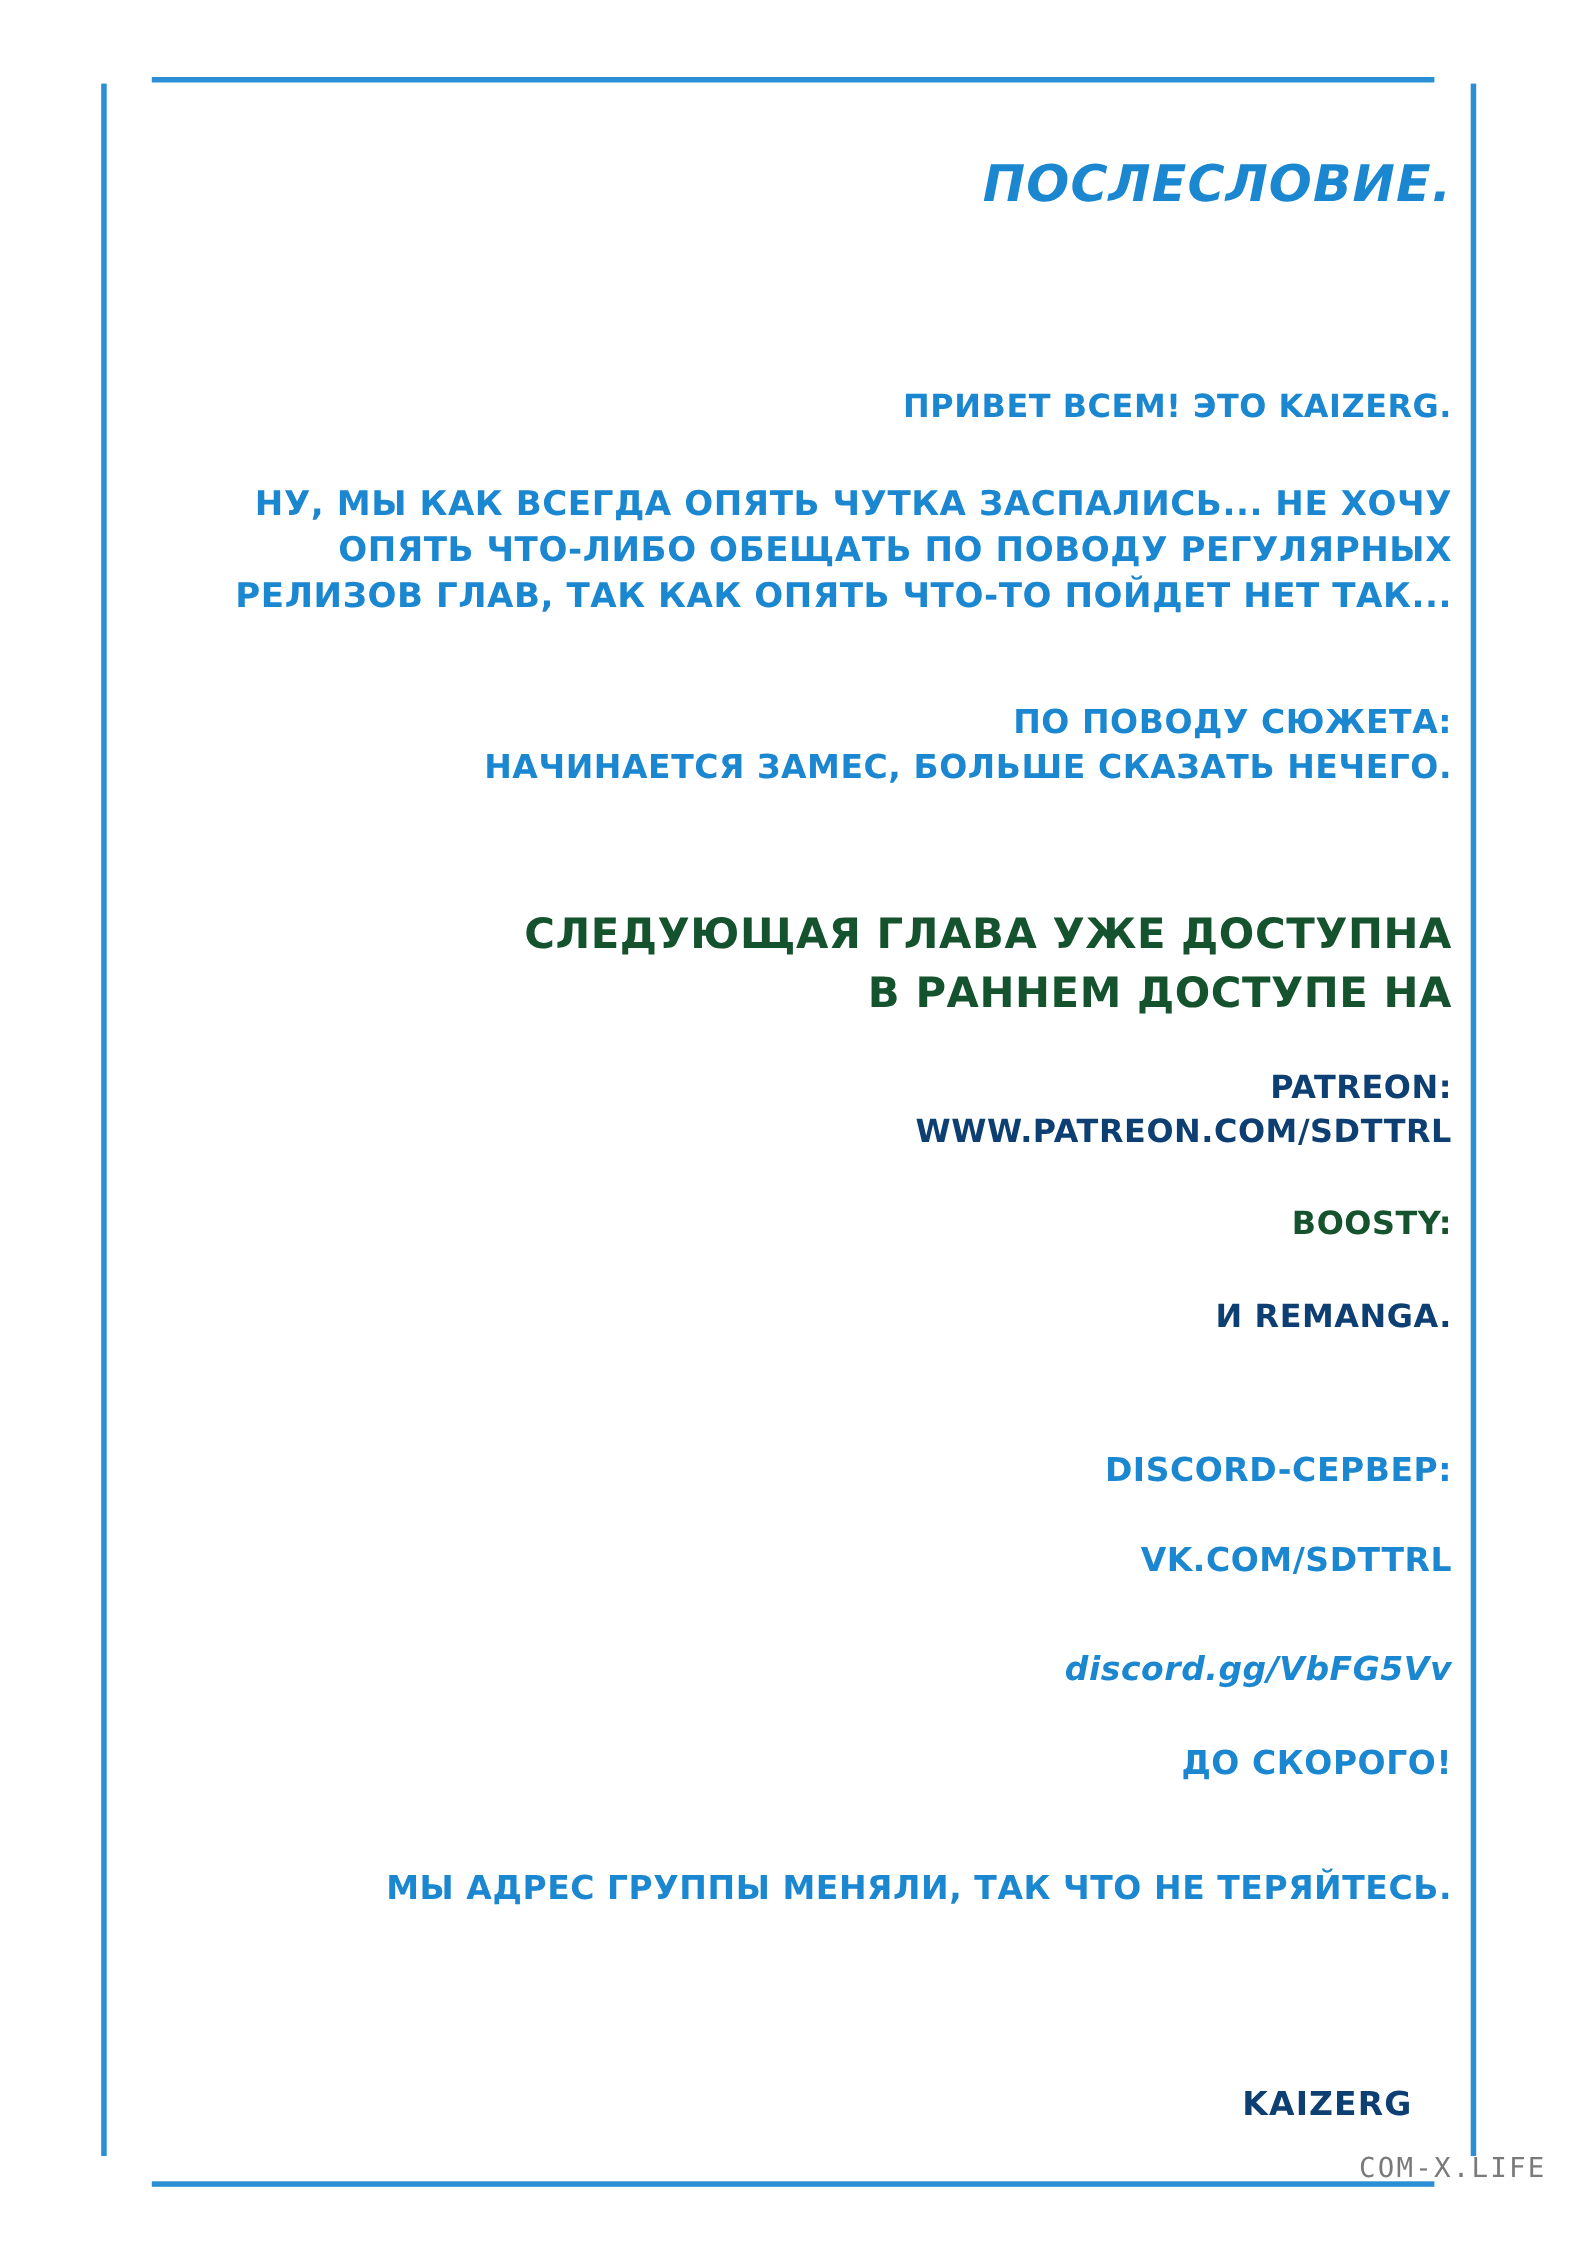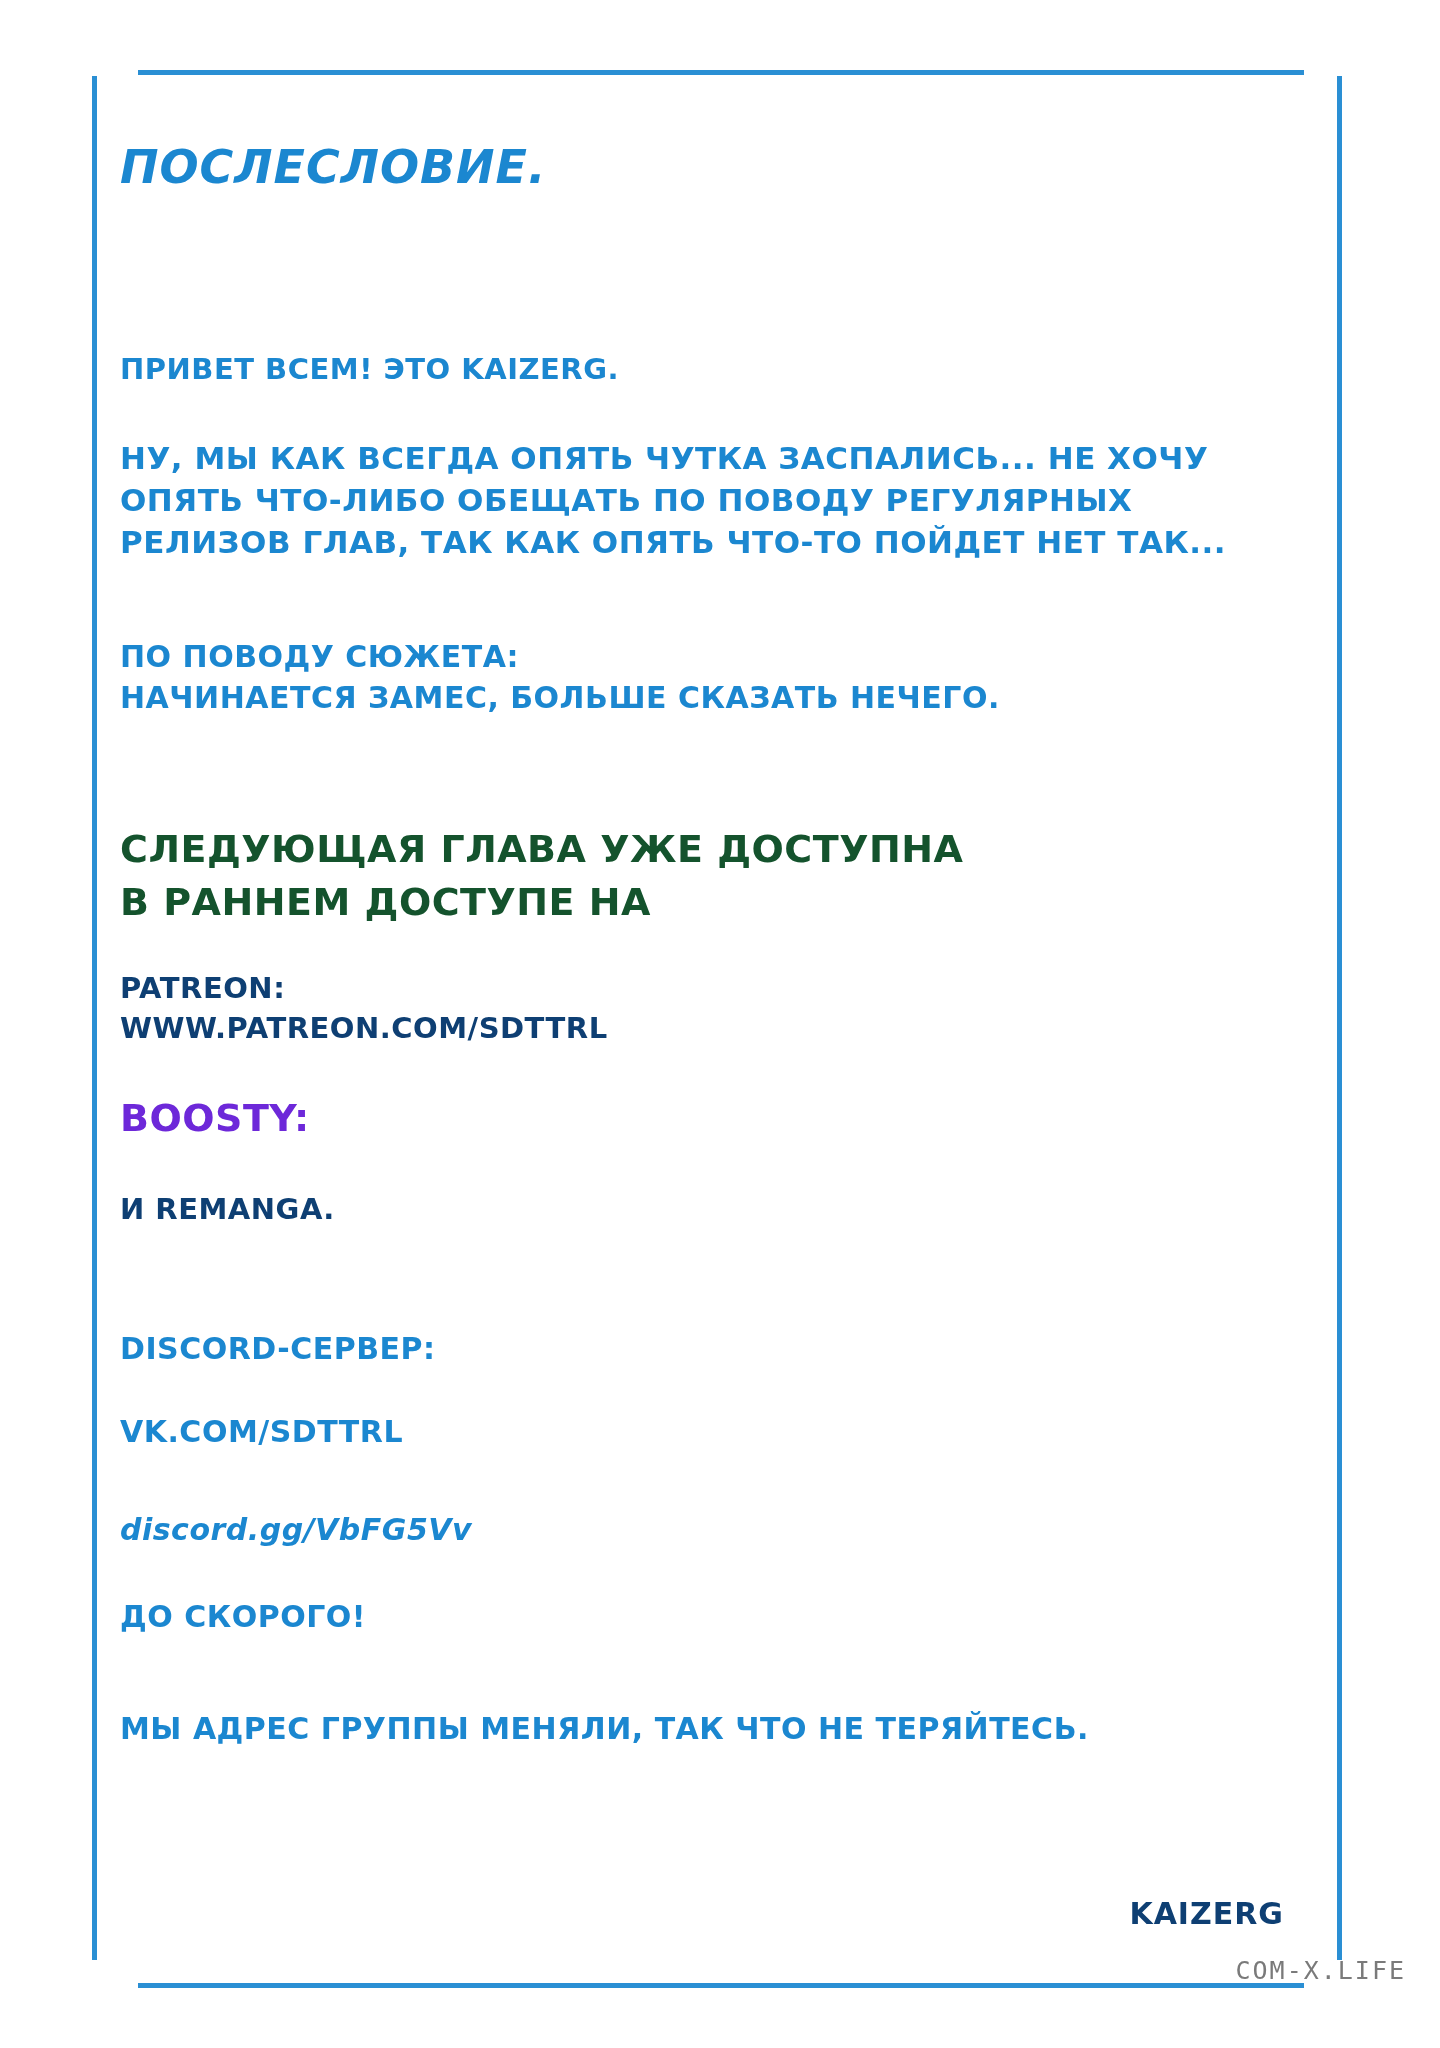--- a/index.html
+++ b/index.html
@@ -56,21 +56,21 @@
     height: 1884px;
     background: #2a8fd4;
   }
 
   .content {
     position: absolute;
     left: 120px;
     top: 76px;
     width: 1200px;
     height: 1890px;
-    text-align: left;
+    text-align: right;
   }
 
   .title {
     margin-top: 64px;
     color: #1b87d0;
     font-family: "DejaVu Sans", sans-serif;
     font-weight: bold;
     font-style: italic;
     font-size: 46px;
     letter-spacing: 1px;
@@ -84,21 +84,21 @@
     line-height: 1.42;
     letter-spacing: 0.5px;
   }
 
   .b-greeting { margin-top: 155px; }
   .b-delay    { margin-top: 48px; font-size: 31px; line-height: 1.35; }
   .b-plot     { margin-top: 72px; font-size: 30px; line-height: 1.38; }
 
   .b-next     { margin-top: 105px; font-size: 38px; line-height: 1.38; color:#14532d; }
   .b-patreon  { margin-top: 40px; font-size: 29px; line-height: 1.38; color:#0e3f73; }
-  .b-boosty   { margin-top: 44px; font-size: 38px; line-height: 1.38; color:#6d28d9; }
+  .b-boosty   { margin-top: 44px; font-size: 29px; line-height: 1.38; color:#14532d; }
   .b-remanga  { margin-top: 44px; font-size: 29px; color:#0e3f73; }
 
   .b-discord  { margin-top: 98px; font-size: 30px; }
   .b-vk       { margin-top: 40px; font-size: 30px; }
   .b-disclink { margin-top: 56px; font-size: 30px; font-style: italic; font-weight: bold; }
   .b-moved    { margin-top: 70px; font-size: 30px; }
   .b-soon     { margin-top: 44px; font-size: 30px; }
 
   .signature {
     position: absolute;

